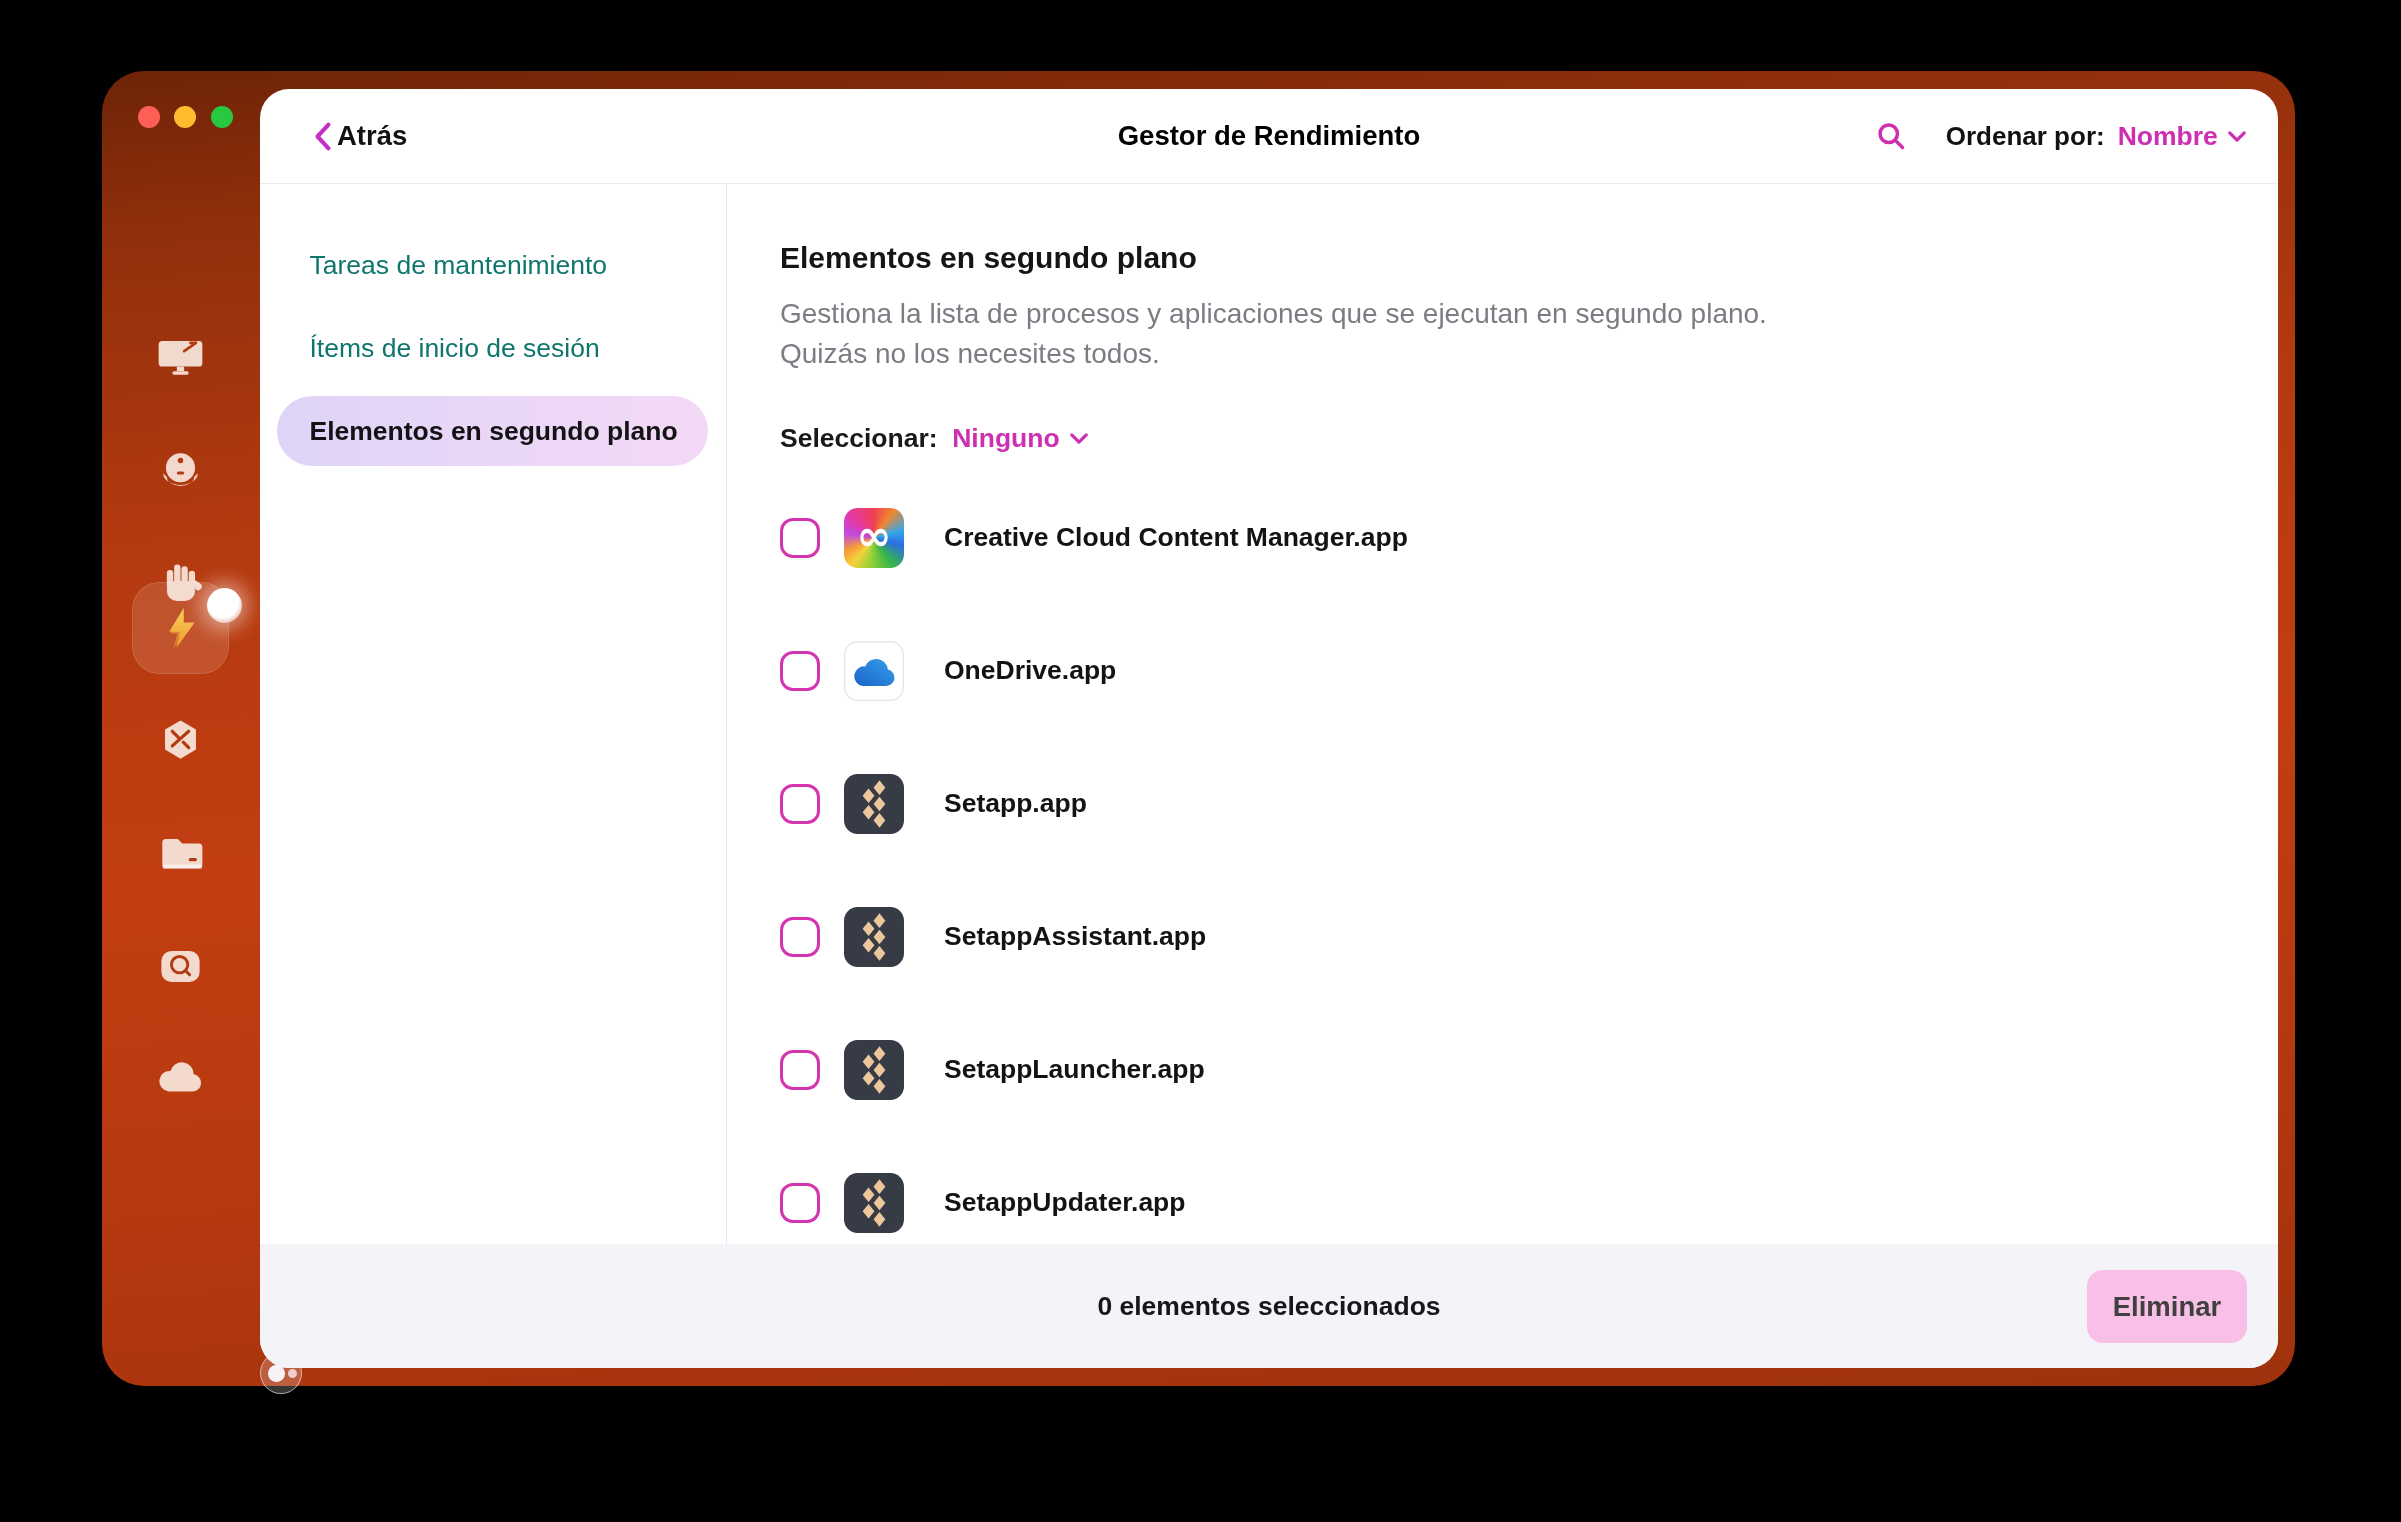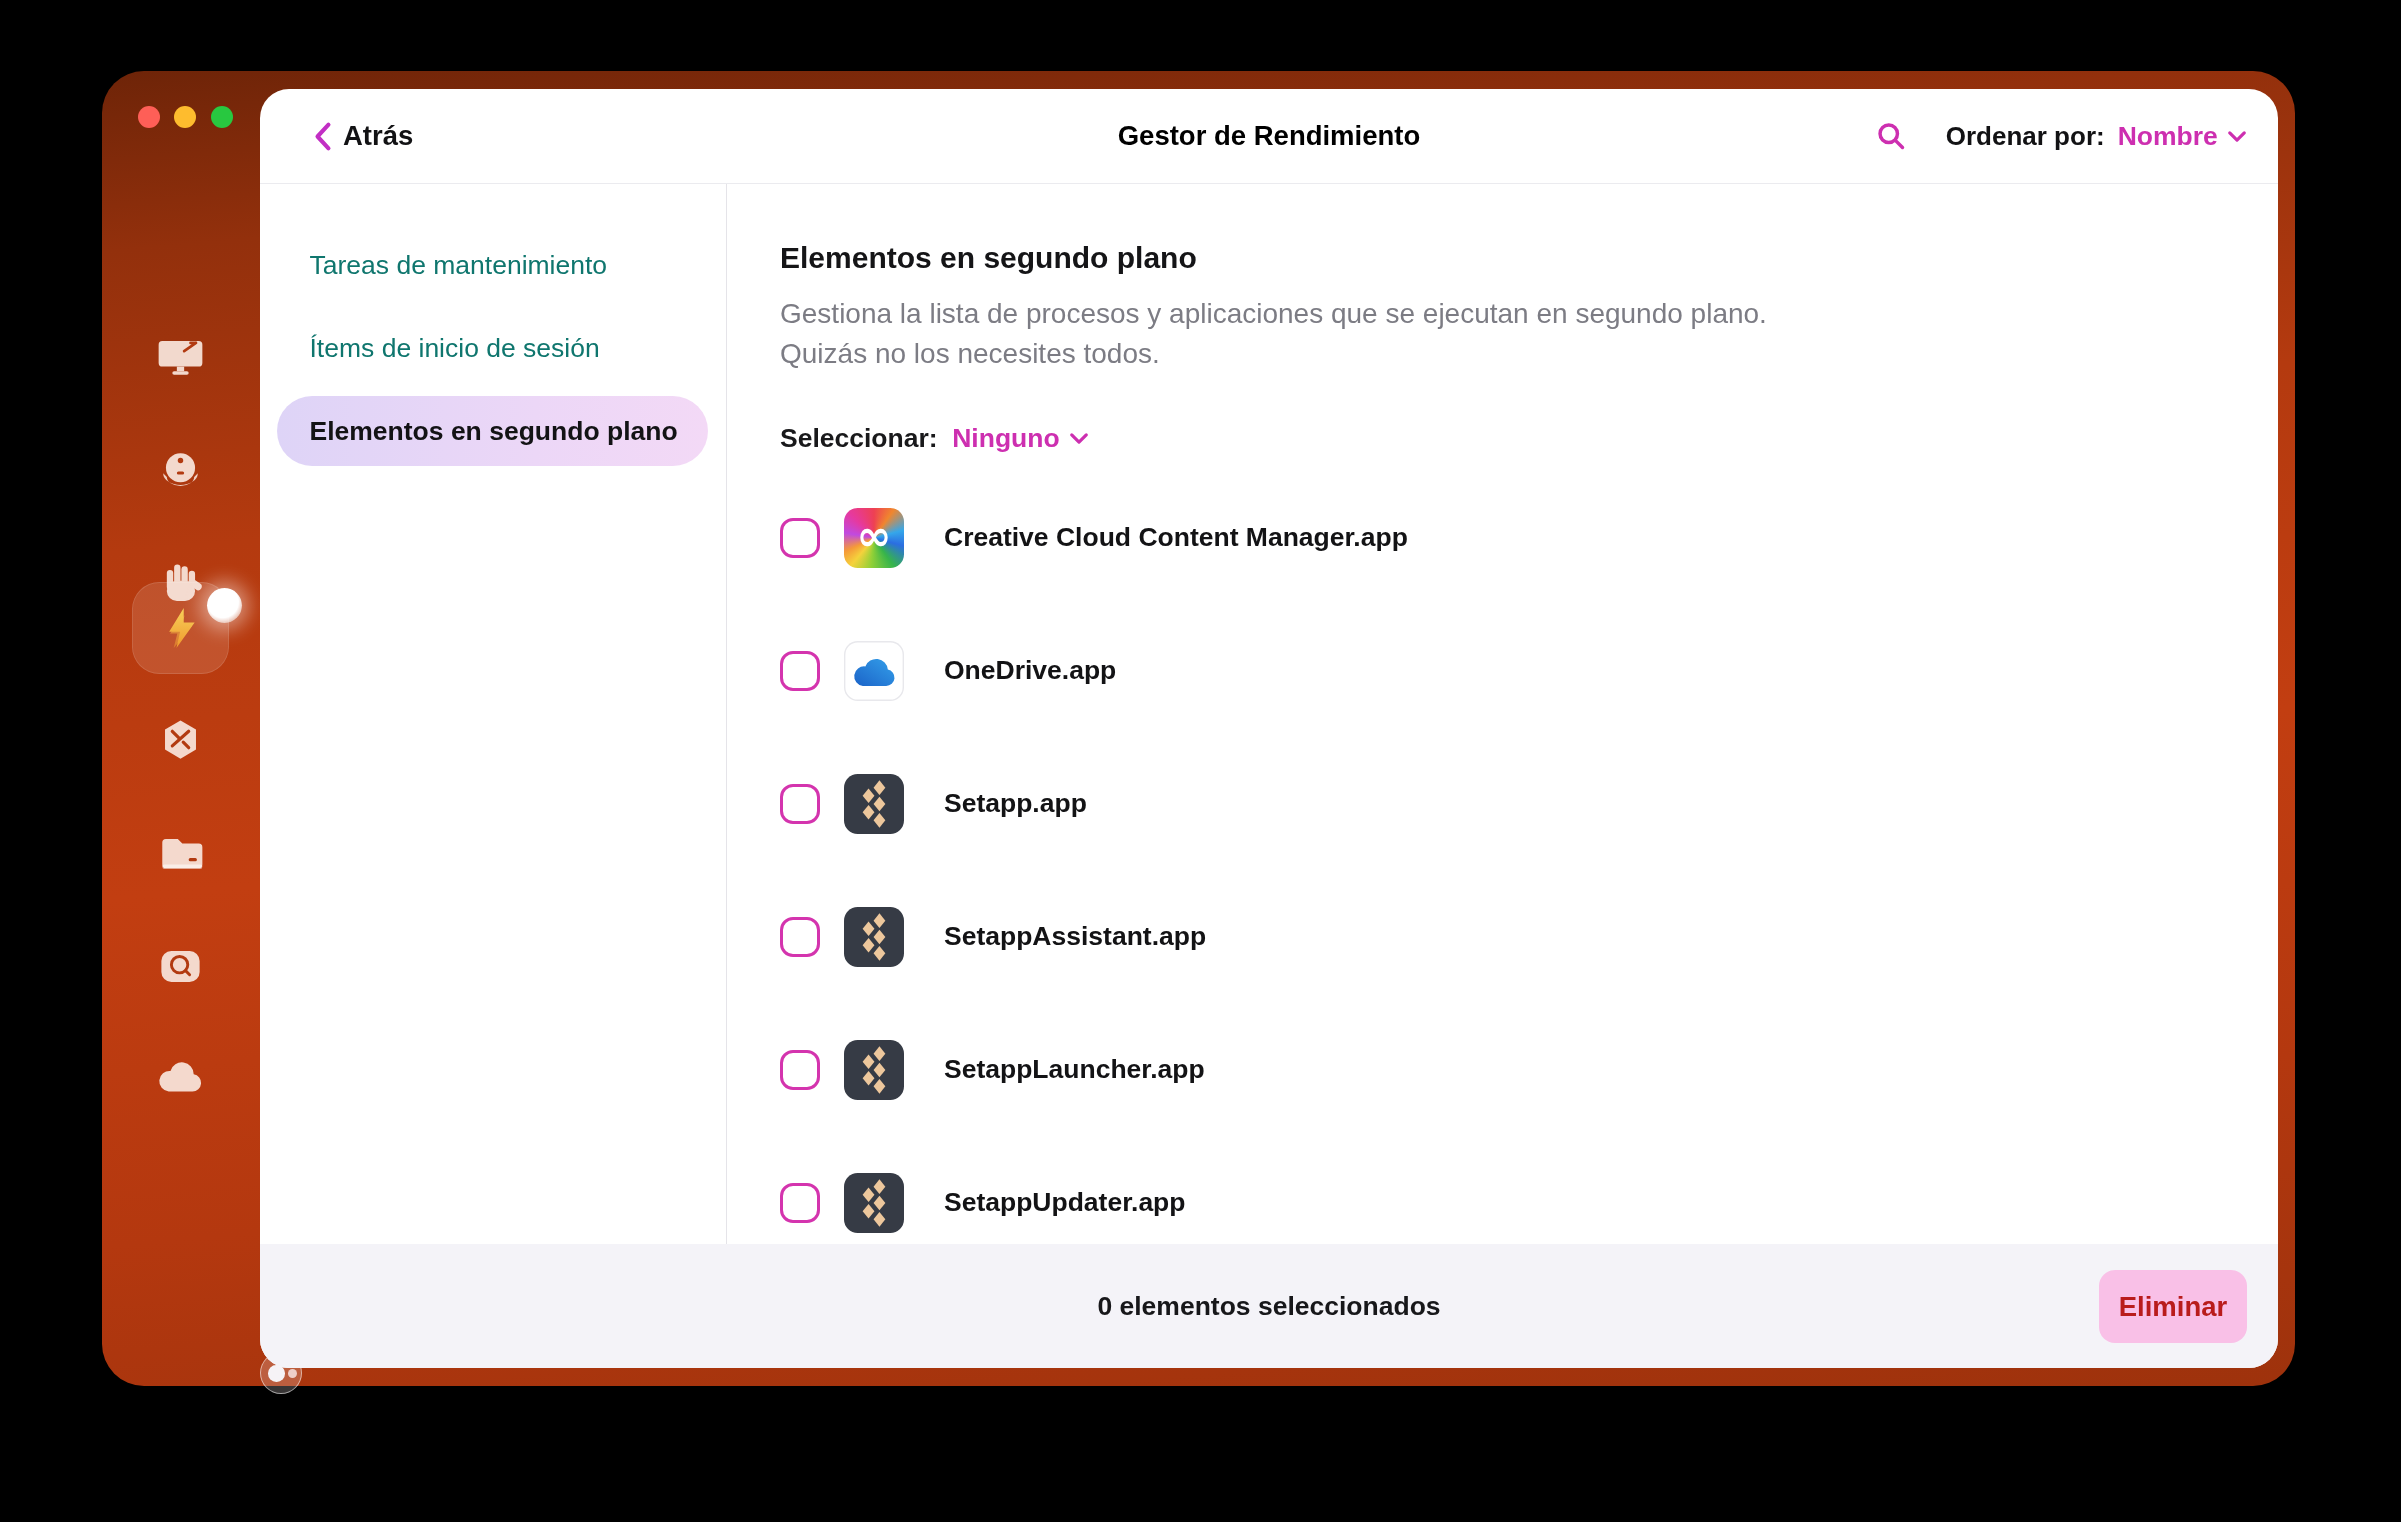--- a/index.html
+++ b/index.html
@@ -27,21 +27,21 @@
   .avatar-bubble{position:absolute;left:158px;top:1281px;width:42px;height:42px;border-radius:50%;
     background:rgba(255,240,240,.22);border:1.8px solid rgba(255,255,255,.55);cursor:pointer;}
   .avatar-bubble .eye1{position:absolute;left:7.3px;top:12px;width:16.5px;height:16.5px;border-radius:50%;background:#f6f3f6;}
   .avatar-bubble .eye2{position:absolute;left:26.5px;top:15.6px;width:9.2px;height:9.2px;border-radius:50%;background:rgba(255,245,248,.75);}
 
   
   .card{position:absolute;left:158px;top:18.3px;width:2018px;height:1279px;background:#fff;border-radius:29px;
     display:flex;flex-direction:column;overflow:hidden;}
 
   .card-header{height:95px;flex:0 0 95px;position:relative;display:flex;align-items:center;border-bottom:1.8px solid #ebebef;}
-  .back-btn{position:absolute;left:51px;display:flex;align-items:center;gap:8px;cursor:pointer;}
+  .back-btn{position:absolute;left:51px;display:flex;align-items:center;gap:2px;cursor:pointer;}
   .back-btn .lbl{font-size:27.5px;font-weight:700;color:#121214;}
   .hdr-title{position:absolute;left:0;right:0;text-align:center;font-size:27.5px;font-weight:700;color:#000000;}
   .hdr-actions{position:absolute;right:31px;display:flex;align-items:center;gap:38px;}
   .sort-ctl{display:flex;align-items:center;cursor:pointer;}
   .sort-lbl{font-size:26px;font-weight:700;color:#121214;}
   .sort-val{font-size:26.5px;font-weight:600;color:#cd2fb0;margin-left:13px;text-align:center;}
   .sort-ctl svg{margin-left:9.2px;}
 
   .card-body{flex:1;display:flex;min-height:0;}
   .nav-pane{width:467px;flex:0 0 467px;border-right:1.8px solid #e5e4e9;padding-top:46px;}
@@ -64,22 +64,22 @@
   .app-icon{width:60px;height:60px;border-radius:13.7px;margin-left:24px;flex:0 0 60px;position:relative;
     display:flex;align-items:center;justify-content:center;overflow:hidden;}
   .app-icon.creative-cloud{background:conic-gradient(from -45deg,#e6399f 0deg,#ee4053 45deg,#f0862e 80deg,#35a7ea 120deg,#2b6ee1 150deg,#36b44b 190deg,#8fd037 230deg,#f5d23c 265deg,#f59a38 290deg,#c04ae0 325deg,#e6399f 360deg);}
   .app-icon.creative-cloud .cc{color:#fff;font-size:42px;font-weight:700;line-height:1;margin-top:-3.7px;font-family:"DejaVu Sans",sans-serif;}
   .app-icon.onedrive{background:#fff;box-shadow:inset 0 0 0 1.4px #e8e8ec;}
   .app-icon.setapp{background:#363b45;}
   .app-label{margin-left:40px;font-size:26.5px;font-weight:600;color:#131315;white-space:nowrap;}
 
   .card-footer{height:124px;flex:0 0 124px;background:#f4f3f8;position:relative;display:flex;align-items:center;justify-content:center;}
   .footer-status{font-size:26.5px;font-weight:700;color:#17171a;}
-  .delete-btn{position:absolute;right:31px;top:26px;width:148px;height:73px;border:none;border-radius:16px;
-    background:#f9c0e7;color:#b91c1c;font-size:27.5px;font-weight:700;font-family:inherit;cursor:default;}
+  .delete-btn{position:absolute;right:31px;top:26px;width:160px;height:73px;border:none;border-radius:16px;
+    background:#f9c0e7;color:#404040;font-size:27.5px;font-weight:700;font-family:inherit;cursor:default;}
 </style>
 </head>
 <body>
 
 <div class="window">
 
   <span class="tl red"></span>
   <span class="tl yellow"></span>
   <span class="tl green"></span>
 

